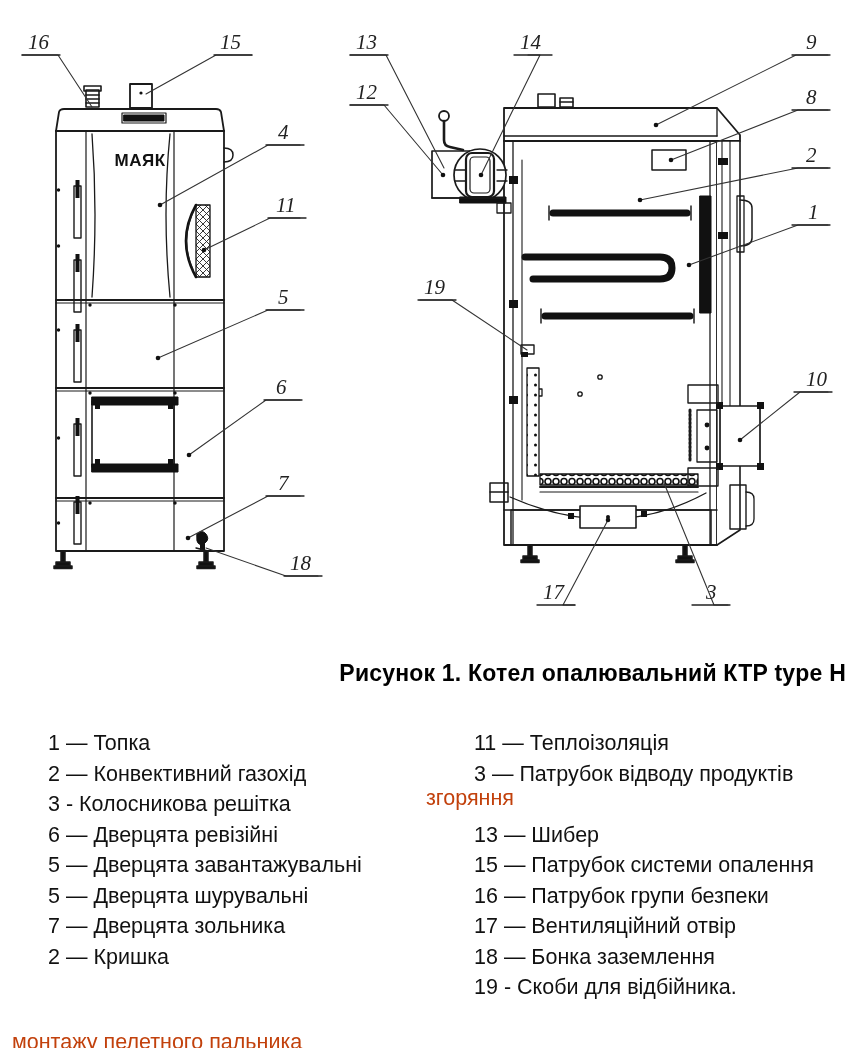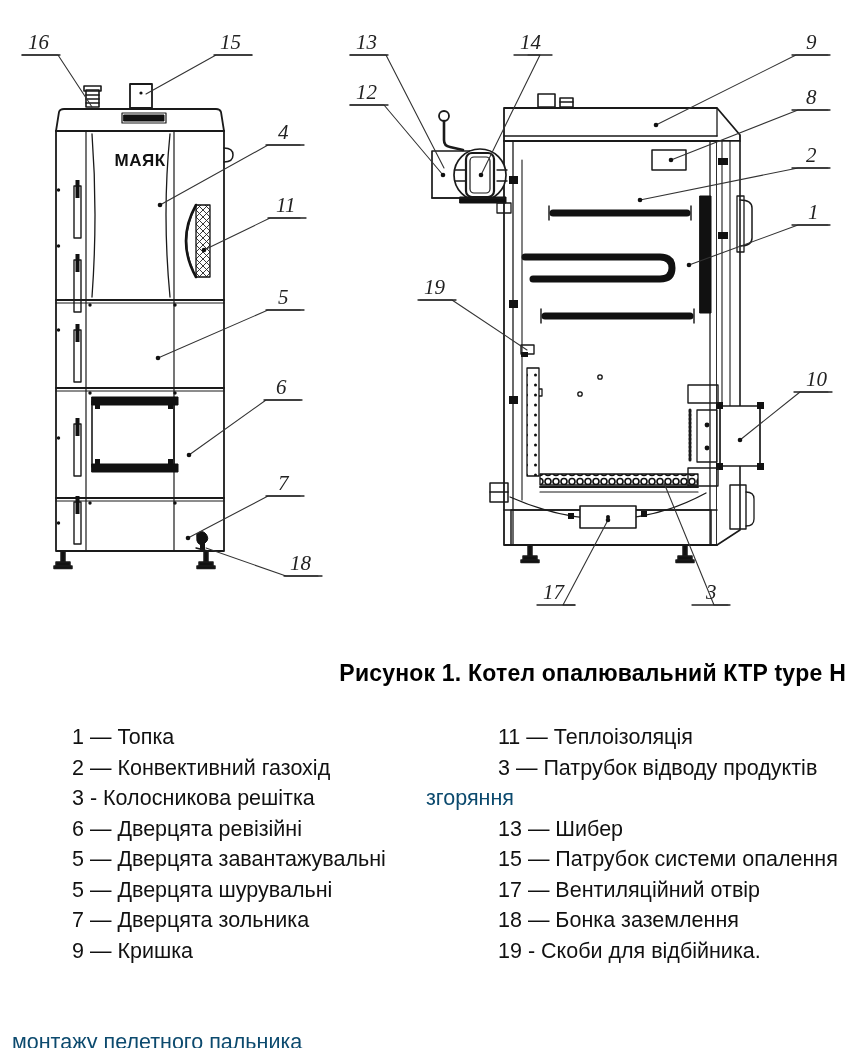--- a/index.html
+++ b/index.html
@@ -21,37 +21,37 @@
     font-family:"Liberation Sans", sans-serif;
     font-weight:bold;
     font-size:23px;
     letter-spacing:0.2px;
     color:#000;
   }
   #legend{
     position:absolute;left:0;top:722px;width:846px;height:320px;
   }
   .legend-col{
-    position:absolute;top:0;margin-left:24px;
+    position:absolute;top:6px;
   }
   .legend-col.left{left:48px;width:400px;}
   .legend-col.right{left:474px;width:372px;}
   .legend-item{
     font-family:"Liberation Sans", sans-serif;
     font-size:21.5px;
     line-height:30.5px;
     color:#111;
     white-space:nowrap;
   }
   .legend-cont{
     position:absolute;
     font-family:"Liberation Sans", sans-serif;
     font-size:21.5px;
     line-height:30.5px;
-    color:#0c4a6e;
+    color:#c2410c;
     white-space:nowrap;
   }
   .legend-cont.c-left{left:12px;top:305px;}
   .legend-cont.c-right{left:426px;top:61px;}
 </style>
 </head>
 <body>
 
 <div id="figure-area">
 <svg id="figure-svg" width="846" height="650" viewBox="0 0 846 650" xmlns="http://www.w3.org/2000/svg">
@@ -436,29 +436,30 @@
 <div id="legend">
 
   <div class="legend-col left">
     <div class="legend-item">1 — Топка</div>
     <div class="legend-item">2 — Конвективний газохід</div>
     <div class="legend-item">3 -  Колосникова решітка</div>
     <div class="legend-item">6 — Дверцята ревізійні</div>
     <div class="legend-item">5 — Дверцята завантажувальні</div>
     <div class="legend-item">5 — Дверцята шурувальні</div>
     <div class="legend-item">7 — Дверцята зольника</div>
-    <div class="legend-item">9 — Кришка</div>
+    <div class="legend-item">2 — Кришка</div>
   </div>
 
   <div class="legend-col right">
     <div class="legend-item">11 — Теплоізоляція</div>
     <div class="legend-item">3 — Патрубок відводу продуктів</div>
     <div class="legend-item" style="visibility:hidden">&nbsp;</div>
     <div class="legend-item">13 — Шибер</div>
     <div class="legend-item">15 — Патрубок системи опалення</div>
+    <div class="legend-item">16 — Патрубок групи безпеки</div>
     <div class="legend-item">17 — Вентиляційний отвір</div>
     <div class="legend-item">18 — Бонка заземлення</div>
     <div class="legend-item">19 -  Скоби для відбійника.</div>
   </div>
 
   <div class="legend-cont c-right">згоряння</div>
 
   <div class="legend-cont c-left">монтажу пелетного пальника</div>
 
 </div>

